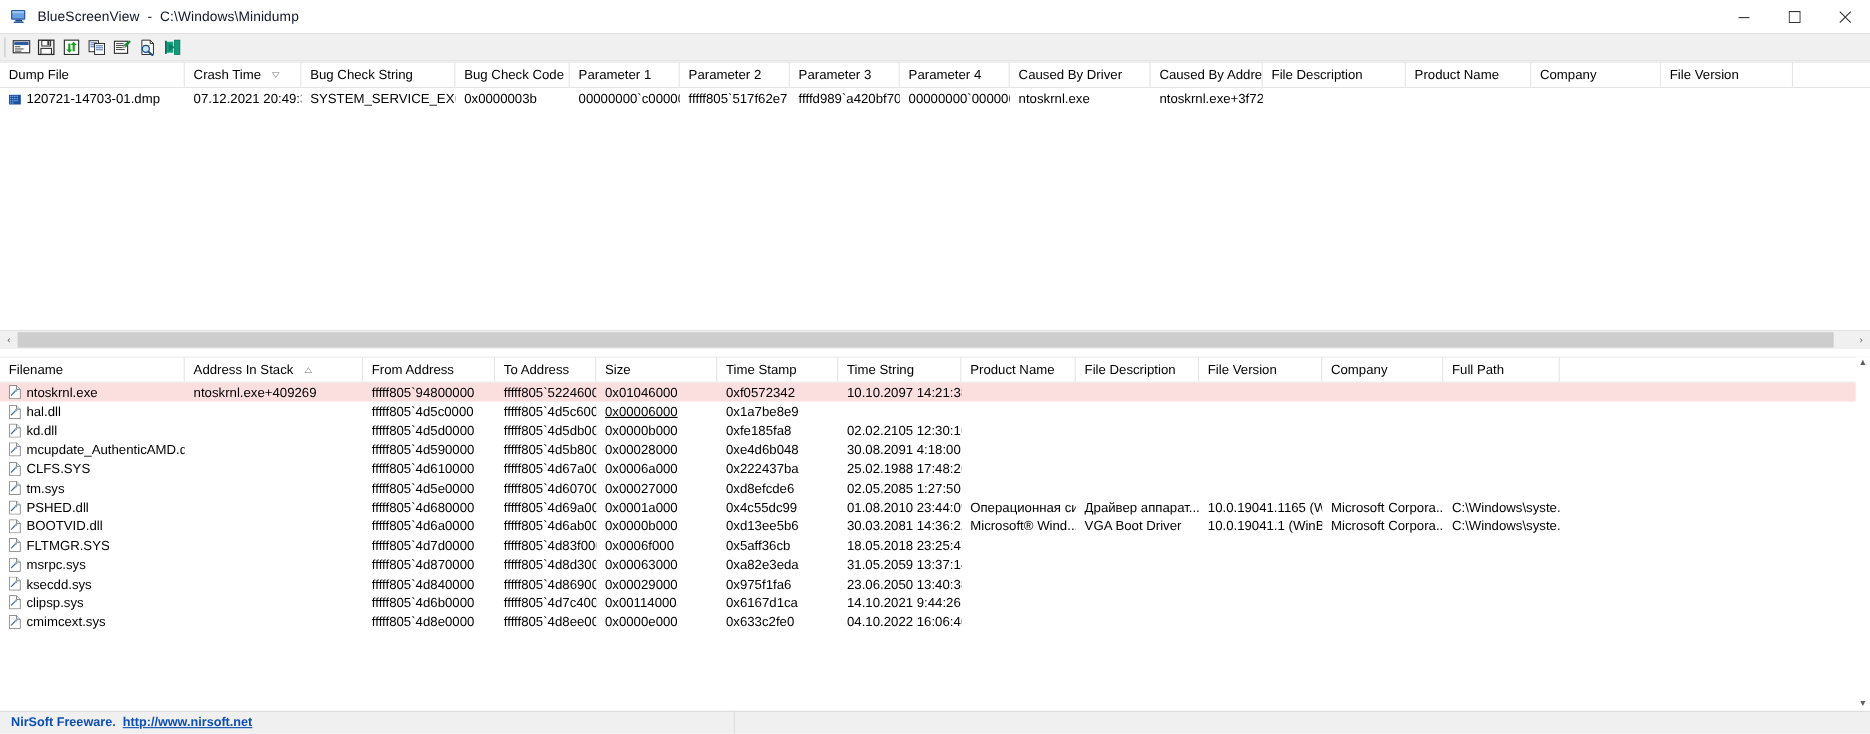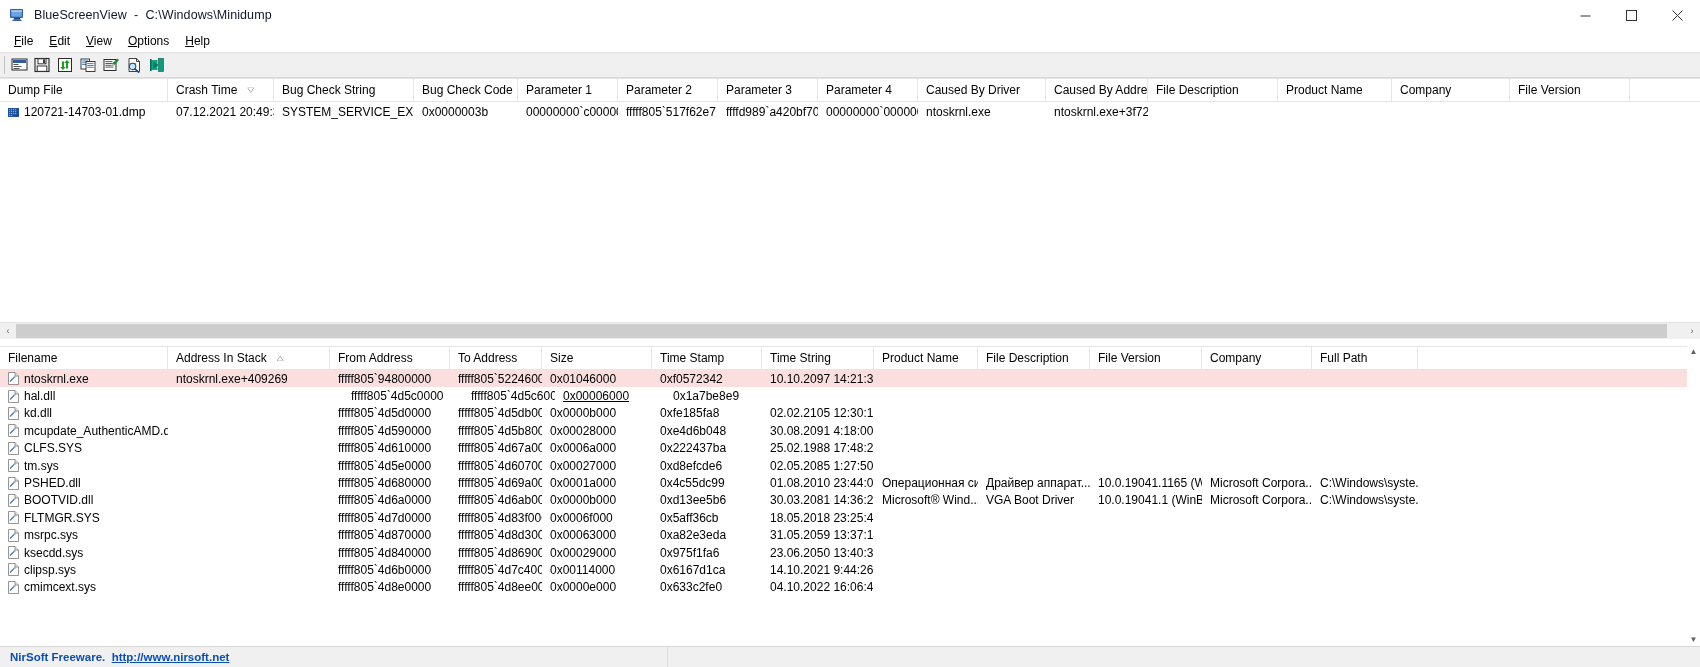--- a/index.html
+++ b/index.html
@@ -298,27 +298,20 @@
           </svg>
       </div>
       <div class="win-btn" title="Close">
         <svg width="11" height="11" viewBox="0 0 11 11">
             <path d="M0.5 0.5 L10.5 10.5 M10.5 0.5 L0.5 10.5" stroke="#333" stroke-width="1" fill="none"></path>
           </svg>
       </div>
     </div>
   </div>
 
-  <div class="menubar">
-    <div class="menu-item"><u>F</u><span>ile</span></div>
-    <div class="menu-item"><u>E</u><span>dit</span></div>
-    <div class="menu-item"><u>V</u><span>iew</span></div>
-    <div class="menu-item"><u>O</u><span>ptions</span></div>
-    <div class="menu-item"><u>H</u><span>elp</span></div>
-  </div>
 
   <div class="toolbar">
     <div class="tb-sep"></div>
 
     <div class="tb-btn">
       <svg width="17" height="16" viewBox="0 0 17 16">
         <rect x="1" y="2" width="15" height="11" fill="#ffffff" stroke="#2b2b2b" stroke-width="1"></rect>
         <rect x="2" y="3" width="13" height="3" fill="#2d5b9e"></rect>
         <rect x="2.5" y="7" width="5" height="1" fill="#555"></rect>
         <rect x="2.5" y="9" width="8" height="1" fill="#555"></rect>
@@ -558,21 +551,21 @@
           <div class="cell" style="width: 168px;">
             <span class="file-icon"><svg width="11" height="13" viewBox="0 0 11 13">
                 <path d="M0.5 0.5 h6.5 l3.5 3.5 v8.5 h-10 z" fill="#ffffff" stroke="#7a7a7a" stroke-width="0.8"></path>
                 <path d="M7 0.5 v3.5 h3.5" fill="#dfe7ef" stroke="#7a7a7a" stroke-width="0.8"></path>
                 <path d="M2 9.5 L6 5.5" stroke="#3b6ea5" stroke-width="1.1"></path>
                 <circle cx="6.6" cy="5" r="1.1" fill="#8aa9c9"></circle>
               </svg></span>
             <span>hal.dll</span>
           </div>
           <div class="cell" style="width: 162px;"></div>
-          <div class="cell" style="width: 120px; margin-left: 13px;">fffff805`4d5c0000</div>
+          <div class="cell" style="width: 120px;">fffff805`4d5c0000</div>
           <div class="cell" style="width: 92px;">fffff805`4d5c6000</div>
           <div class="cell" style="width: 110px; text-decoration: underline;">0x00006000</div>
           <div class="cell" style="width: 110px;">0x1a7be8e9</div>
           <div class="cell" style="width: 112px;"></div>
           <div class="cell" style="width: 104px;"></div>
           <div class="cell" style="width: 112px;"></div>
           <div class="cell" style="width: 112px;"></div>
           <div class="cell" style="width: 110px;"></div>
           <div class="cell" style="width: 106px;"></div>
         </div>

